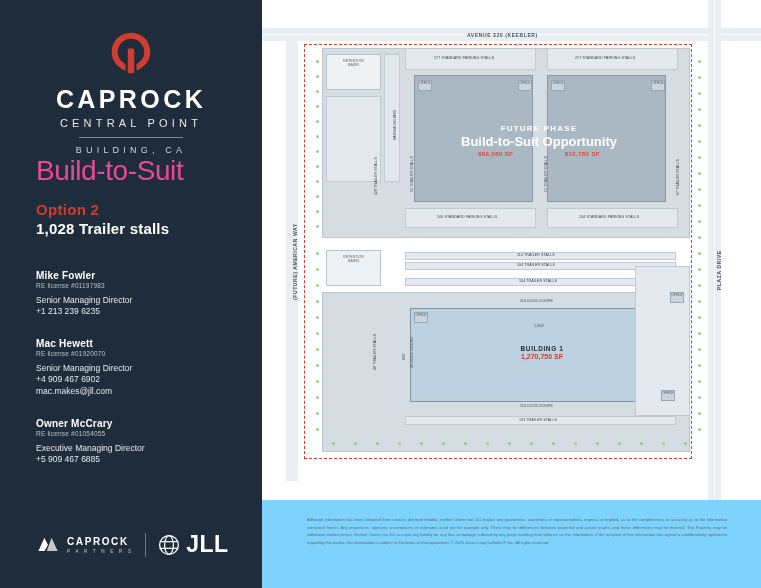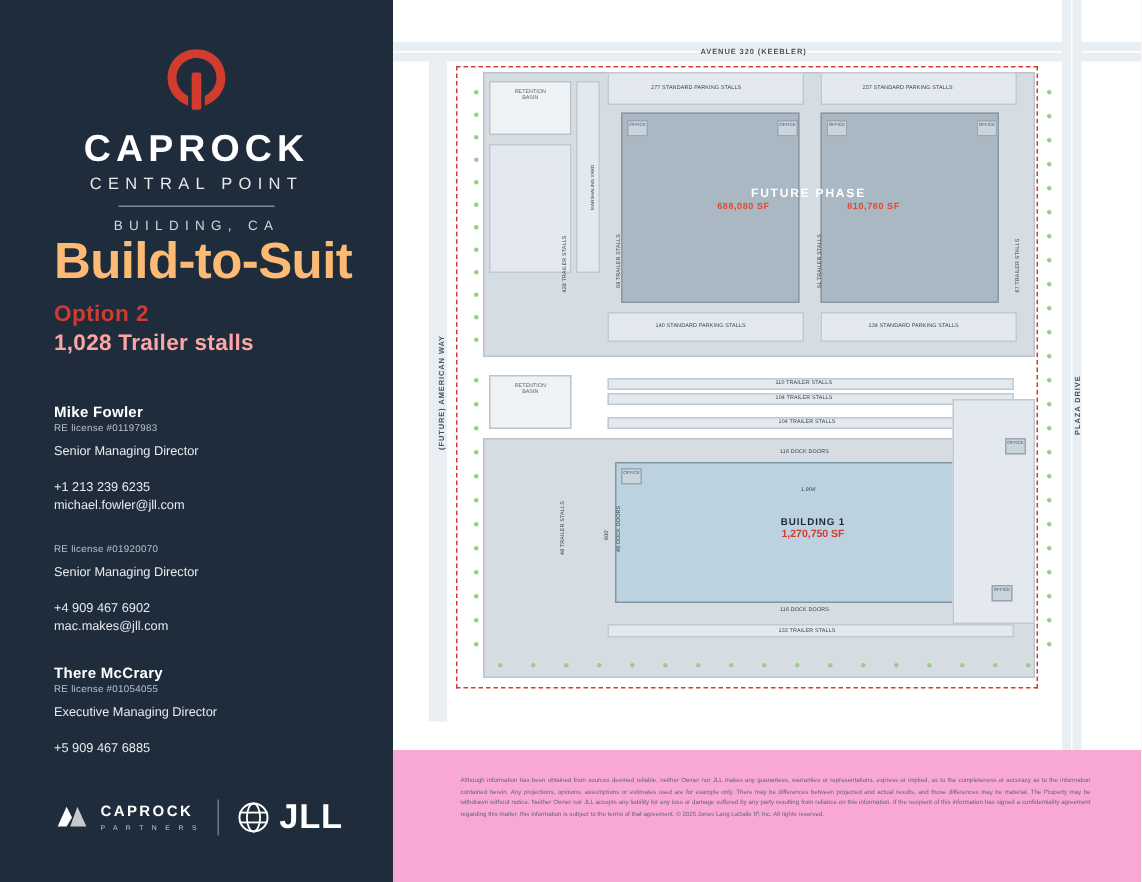--- a/index.html
+++ b/index.html
@@ -53,39 +53,39 @@
     margin: 8px auto 7px auto;
   }
   #brand-city {
     font-size: 9px;
     letter-spacing: 4.2px;
     color: #cfd5da;
   }
   #headline {
     position: absolute;
     left: 36px; top: 155px;
-    font-size: 34px;
-    font-weight: bold;
+    font-size: 28px;
+    font-weight: normal;
     letter-spacing: -0.4px;
-    color: #fdba74;
+    color: #ec4899;
   }
   #option-line {
     position: absolute;
     left: 36px; top: 201px;
     font-size: 15px;
     font-weight: bold;
     color: #d23c2e;
     letter-spacing: 0.3px;
   }
   #stalls-line {
     position: absolute;
     left: 36px; top: 220px;
     font-size: 15px;
     font-weight: bold;
-    color: #fca5a5;
+    color: #ffffff;
     letter-spacing: 0.2px;
   }
   #contacts {
     position: absolute;
     left: 36px; top: 270px;
     width: 210px;
   }
   .contact { margin-bottom: 22px; }
   .contact-name {
     font-size: 10px;
@@ -100,21 +100,21 @@
     letter-spacing: 0.2px;
   }
   .contact-title {
     font-size: 8.5px;
     color: #e6eaee;
     margin-top: 6px;
   }
   .contact-phone {
     font-size: 8.5px;
     color: #e6eaee;
-    margin-top: 14px;
+    margin-top: 1px;
   }
   .contact-email {
     font-size: 8.5px;
     color: #e6eaee;
     margin-top: 2px;
   }
   #footer-logos {
     position: absolute;
     left: 36px; bottom: 30px;
     display: flex;
@@ -135,21 +135,21 @@
   #jll-text {
     font-size: 23px; font-weight: bold; letter-spacing: 0.5px; color: #fff;
     margin-left: 6px;
   }
 
   
   #right-panel {
     position: absolute;
     left: 262px; top: 0;
     width: 499px; height: 588px;
-    background: #f9a8d4;
+    background: #7dd3fc;
   }
   #map {
     position: absolute;
     left: 0; top: 0;
     width: 499px; height: 500px;
     background: #ffffff;
     overflow: hidden;
   }
   
   .road {
@@ -277,30 +277,30 @@
     <div id="headline">Build-to-Suit</div>
     <div id="option-line">Option 2</div>
     <div id="stalls-line">1,028 Trailer stalls</div>
 
     <div id="contacts">
       <div class="contact">
         <div class="contact-name">Mike Fowler</div>
         <div class="contact-license">RE license #01197983</div>
         <div class="contact-title">Senior Managing Director</div>
         <div class="contact-phone">+1 213 239 6235</div>
-        <div class="contact-email">michael.fowler@jll.com</div>
       </div>
       <div class="contact">
+        <div class="contact-name">Mac Hewett</div>
         <div class="contact-license">RE license #01920070</div>
         <div class="contact-title">Senior Managing Director</div>
         <div class="contact-phone">+4 909 467 6902</div>
         <div class="contact-email">mac.makes@jll.com</div>
       </div>
       <div class="contact">
-        <div class="contact-name">There McCrary</div>
+        <div class="contact-name">Owner McCrary</div>
         <div class="contact-license">RE license #01054055</div>
         <div class="contact-title">Executive Managing Director</div>
         <div class="contact-phone">+5 909 467 6885</div>
       </div>
     </div>
 
     <div id="footer-logos">
       <svg id="cap-foot-mark" viewBox="0 0 40 40">
         <path d="M4 30 L14 8 L20 20 L14 30 Z" fill="#ffffff"></path>
         <path d="M18 30 L26 8 L36 30 Z" fill="#ffffff" opacity="0.75"></path>
@@ -349,20 +349,21 @@
       <div class="stall-band" style="left:143px; top:48px; width:131px; height:22px;"></div>
       <div class="map-text" style="left:172px; top:56px;">277 STANDARD PARKING STALLS</div>
       <div class="stall-band" style="left:285px; top:48px; width:131px; height:22px;"></div>
       <div class="map-text" style="left:313px; top:56px;">257 STANDARD PARKING STALLS</div>
 
       <div class="bldg" style="left:152px; top:75px; width:119px; height:127px;"></div>
       <div class="bldg" style="left:285px; top:75px; width:119px; height:127px;"></div>
 
       <div id="future-phase-label" style="left:142px; top:124px; width:270px;">
         <div id="fp-line1">FUTURE PHASE</div>
+        <div id="fp-line2">Build-to-Suit Opportunity</div>
         <div id="fp-sizes">
           <span>688,080 SF</span>
           &nbsp;&nbsp;&nbsp;&nbsp;&nbsp;&nbsp;&nbsp;&nbsp;&nbsp;&nbsp;&nbsp;&nbsp;&nbsp;&nbsp;&nbsp;&nbsp;&nbsp;&nbsp;&nbsp;&nbsp;&nbsp;&nbsp;&nbsp;
           <span>810,780 SF</span>
         </div>
       </div>
 
       <div class="map-text vert" style="left:112px; top:195px;">428 TRAILER STALLS</div>
       <div class="map-text vert" style="left:148px; top:192px;">59 TRAILER STALLS</div>
       <div class="map-text vert" style="left:282px; top:192px;">51 TRAILER STALLS</div>

